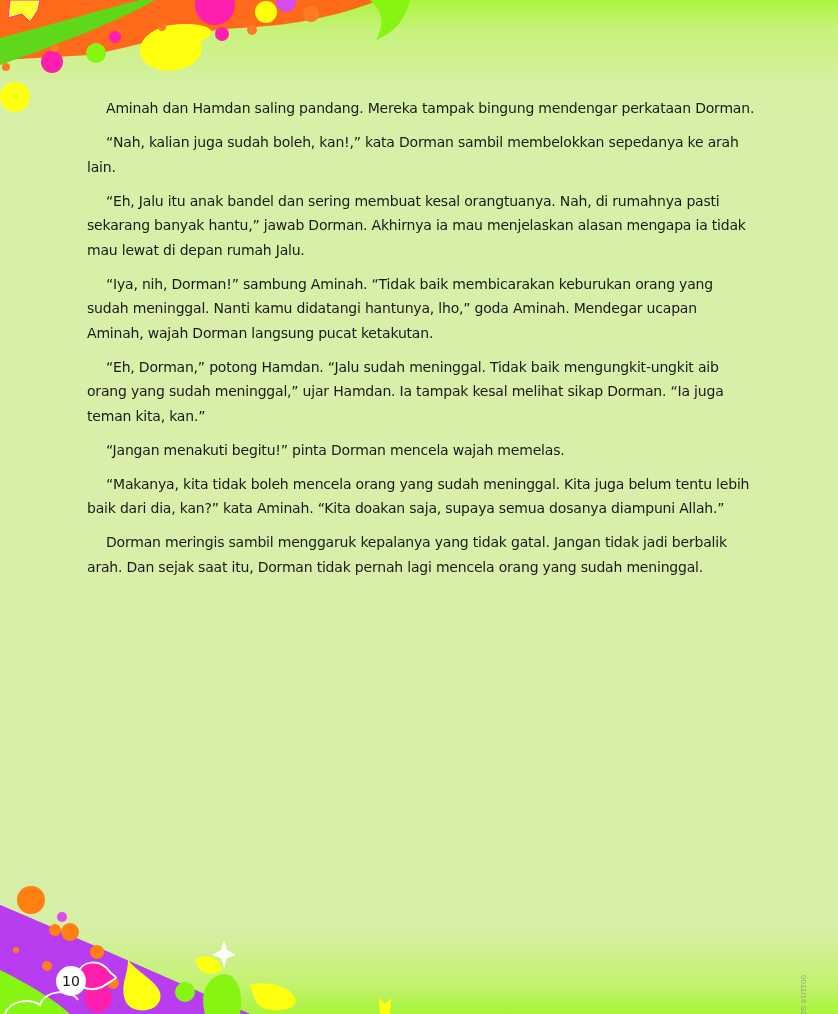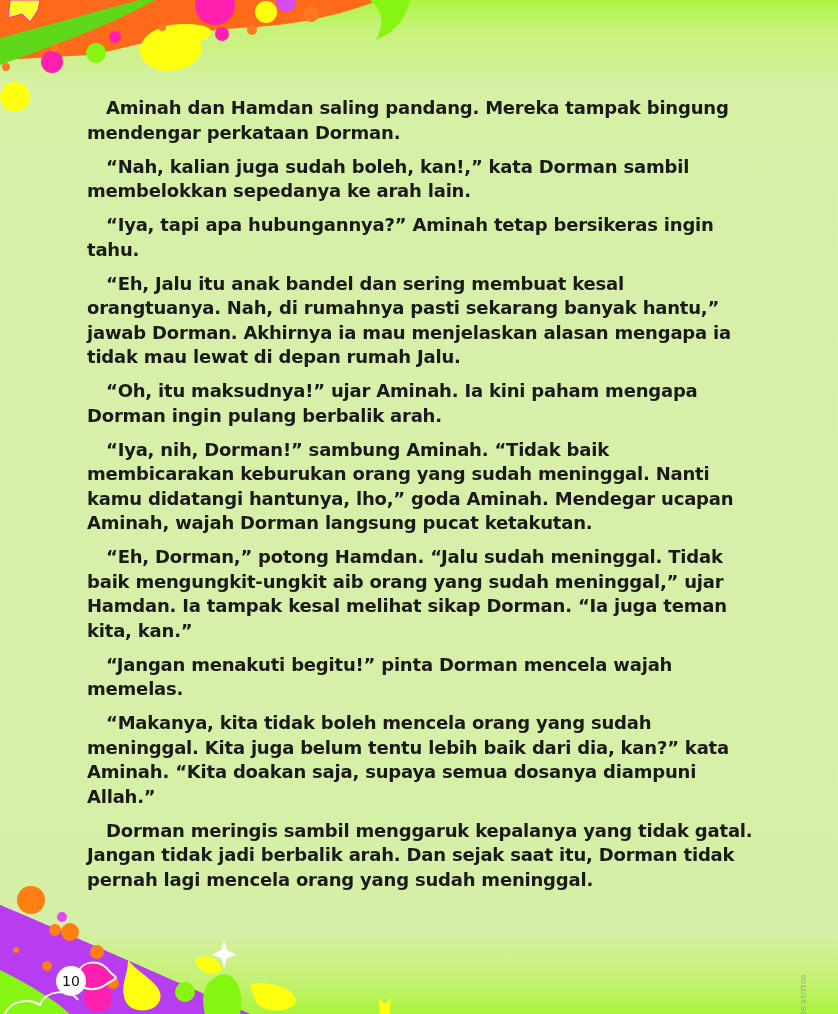--- a/index.html
+++ b/index.html
@@ -10,24 +10,23 @@
       background: linear-gradient(180deg, #acf540 0px, #c8f27a 30px, #d6f0a6 90px, #d8efaa 500px, #d6efa6 930px, #c2f26e 985px, #a8f43a 1014px);
       overflow: hidden;
       font-family: "DejaVu Sans", sans-serif;
     }
     .deco { position: absolute; left: 0; top: 0; pointer-events: none; }
     .text-block {
       position: absolute;
       left: 87px; top: 96px;
       width: 670px;
       color: #1a1a1a;
-      font-size: 18px;
+      font-size: 14px;
       line-height: 24.5px;
       letter-spacing: -0.2px;
-      font-weight: bold;
     }
     .text-block p {
       margin: 0 0 9.5px 0;
       text-indent: 19px;
     }
     .page-num {
       position: absolute;
       left: 16px; top: 966px;
       width: 30px; height: 30px;
       border-radius: 50%;
@@ -112,23 +111,21 @@
     <path d="M224,940 L227,950 L236,955 L227,958 L224,968 L221,958 L212,955 L221,950 Z" fill="#ffffff"></path>
 
     <path d="M5,1014 C10,1000 30,998 40,1005 C45,990 70,988 78,1000" fill="none" stroke="#ffffff" stroke-width="2"></path>
 
     <path d="M379,998 L385,1004 L391,998 L390,1014 L380,1014 Z" fill="#ffff10"></path>
   </svg>
 
   <div class="text-block">
     <p>Aminah dan Hamdan saling pandang. Mereka tampak bingung mendengar perkataan Dorman.</p>
     <p>“Nah, kalian juga sudah boleh, kan!,” kata Dorman sambil membelokkan sepedanya ke arah lain.</p>
-    <p>“Iya, tapi apa hubungannya?” Aminah tetap bersikeras ingin tahu.</p>
     <p>“Eh, Jalu itu anak bandel dan sering membuat kesal orangtuanya. Nah, di rumahnya pasti sekarang banyak hantu,” jawab Dorman. Akhirnya ia mau menjelaskan alasan mengapa ia tidak mau lewat di depan rumah Jalu.</p>
-    <p>“Oh, itu maksudnya!” ujar Aminah. Ia kini paham mengapa Dorman ingin pulang berbalik arah.</p>
     <p>“Iya, nih, Dorman!” sambung Aminah. “Tidak baik membicarakan keburukan orang yang sudah meninggal. Nanti kamu didatangi hantunya, lho,” goda Aminah. Mendegar ucapan Aminah, wajah Dorman langsung pucat ketakutan.</p>
     <p>“Eh, Dorman,” potong Hamdan. “Jalu sudah meninggal. Tidak baik mengungkit-ungkit aib orang yang sudah meninggal,” ujar Hamdan. Ia tampak kesal melihat sikap Dorman. “Ia juga teman kita, kan.”</p>
     <p>“Jangan menakuti begitu!” pinta Dorman mencela wajah memelas.</p>
     <p>“Makanya, kita tidak boleh mencela orang yang sudah meninggal. Kita juga belum tentu lebih baik dari dia, kan?” kata Aminah. “Kita doakan saja, supaya semua dosanya diampuni Allah.”</p>
     <p>Dorman meringis sambil menggaruk kepalanya yang tidak gatal. Jangan tidak jadi berbalik arah. Dan sejak saat itu, Dorman tidak pernah lagi mencela orang yang sudah meninggal.</p>
   </div>
 
   <div class="page-num">10</div>
   <div class="code">0011/16 SC</div>
 </div>

